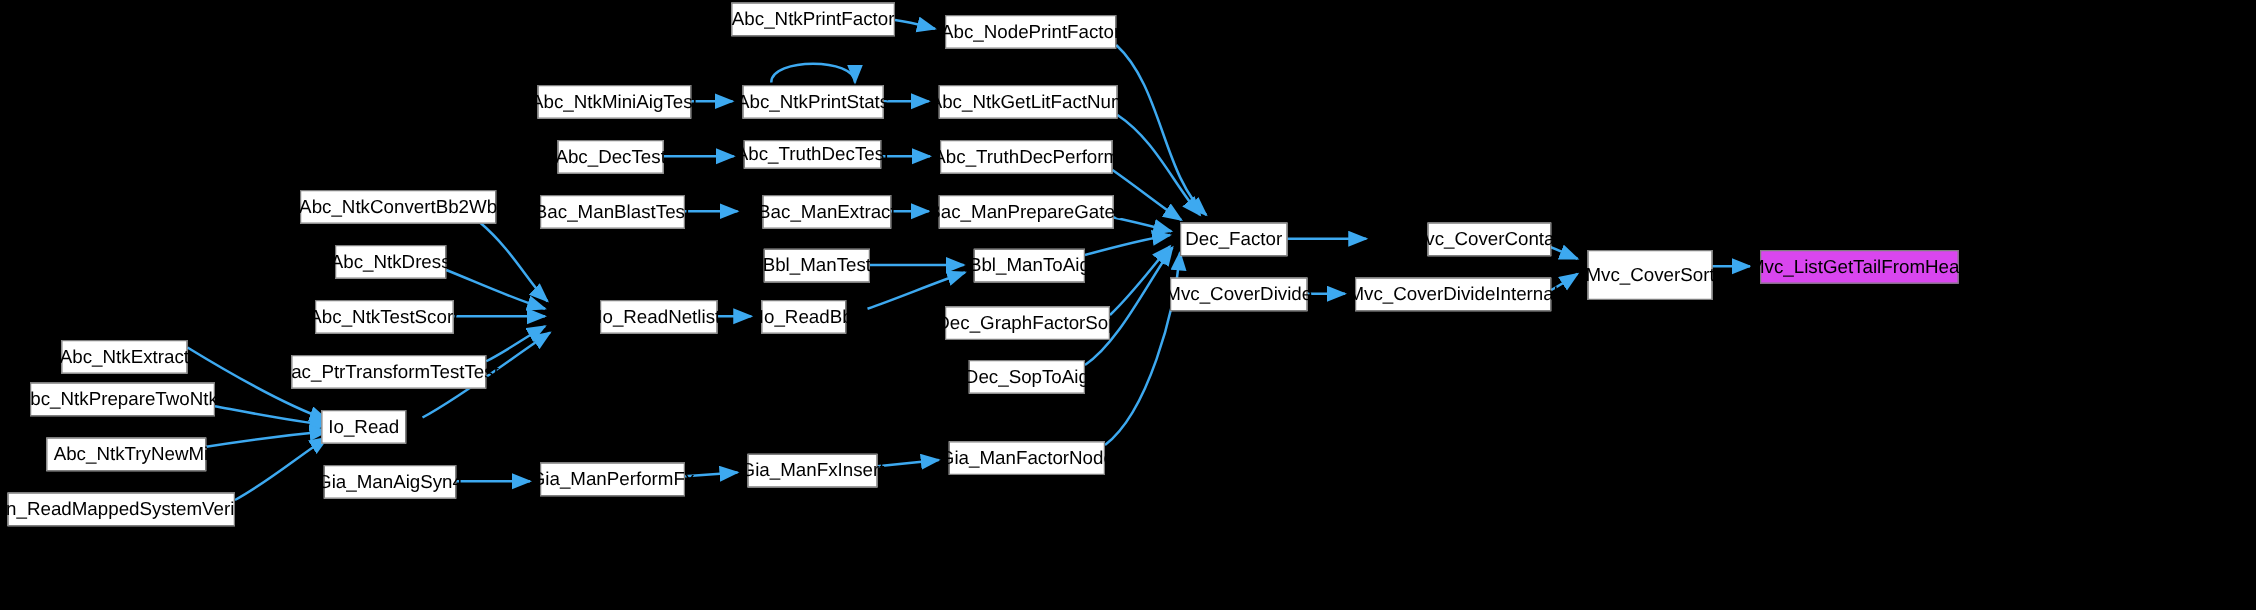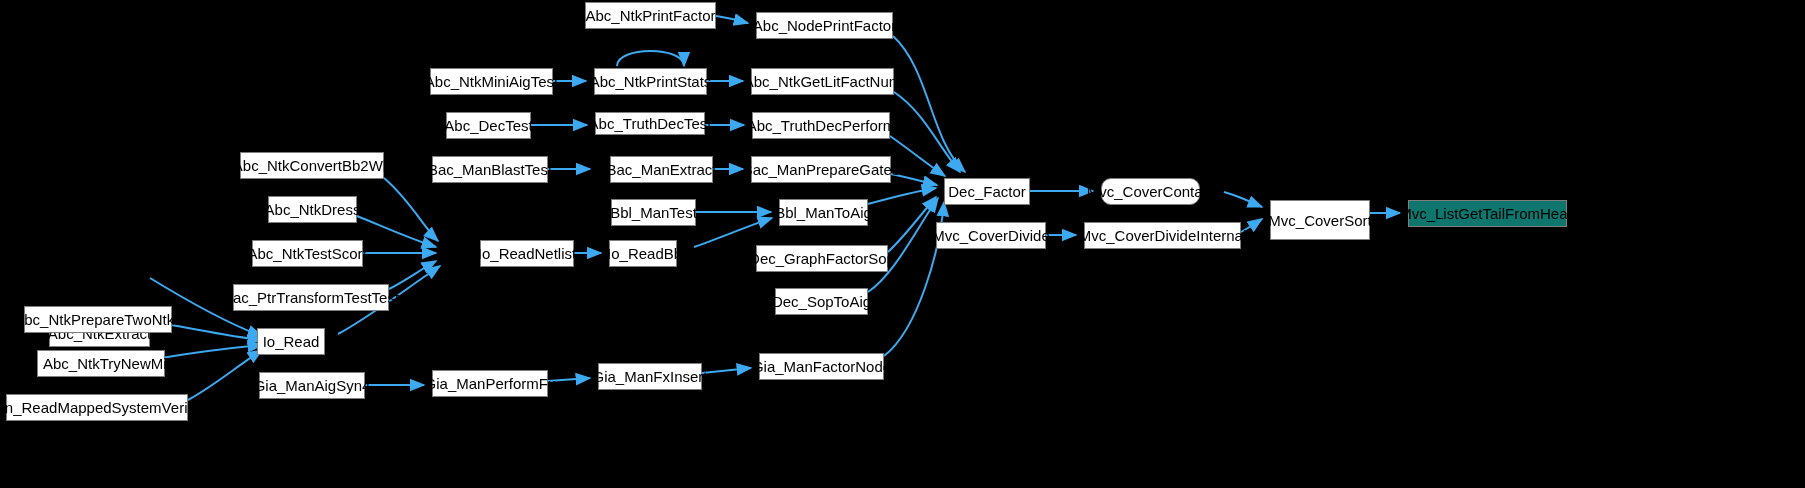--- a/index.html
+++ b/index.html
@@ -36,21 +36,21 @@
     font-size: 15px;
     line-height: 1;
     display: flex;
     align-items: center;
     justify-content: center;
     white-space: nowrap;
     letter-spacing: 0px;
     z-index: 5;
   }
   .node.highlight {
-    background: #0f766e;
+    background: #d946ef;
   }
 </style>
 </head>
 <body>
 
 <div id="graph">
   <svg id="edge-layer" width="1805" height="488" viewBox="0 0 1805 488">
     <defs>
       <marker id="arrow" markerWidth="9" markerHeight="9" refX="7.2" refY="3.2" orient="auto" markerUnits="strokeWidth">
         <path d="M0,0 L0,6.4 L8,3.2 z" fill="#3da9f0"></path>
@@ -97,38 +97,38 @@
   </svg>
   <div id="nodes-group">
       <div class="node" style="left: 585px; top: 2px; width: 131px; height: 27px;">Abc_NtkPrintFactor</div>
       <div class="node" style="left: 756px; top: 12px; width: 137px; height: 27px;">Abc_NodePrintFactor</div>
       <div class="node" style="left: 430px; top: 68px; width: 123px; height: 27px;">Abc_NtkMiniAigTest</div>
       <div class="node" style="left: 594px; top: 68px; width: 113px; height: 27px;">Abc_NtkPrintStats</div>
       <div class="node" style="left: 751px; top: 68px; width: 143px; height: 27px;">Abc_NtkGetLitFactNum</div>
       <div class="node" style="left: 446px; top: 112px; width: 85px; height: 27px;">Abc_DecTest</div>
       <div class="node" style="left: 595px; top: 112px; width: 110px; height: 23px;">Abc_TruthDecTest</div>
       <div class="node" style="left: 752px; top: 112px; width: 138px; height: 27px;">Abc_TruthDecPerform</div>
-      <div class="node" style="left: 240px; top: 152px; width: 144px; height: 27px;">Abc_NtkConvertBb2Wb</div>
+      <div class="node" style="left: 240px; top: 152px; width: 157px; height: 27px;">Abc_NtkConvertBb2Wb</div>
       <div class="node" style="left: 432px; top: 156px; width: 116px; height: 27px;">Bac_ManBlastTest</div>
       <div class="node" style="left: 598px; top: 156px; width: 103px; height: 27px; margin-left: 12px;">Bac_ManExtract</div>
       <div class="node" style="left: 751px; top: 156px; width: 140px; height: 27px;">Bac_ManPrepareGates</div>
       <div class="node" style="left: 944px; top: 178px; width: 86px; height: 27px;">Dec_Factor</div>
-      <div class="node" style="left: 1101px; top: 178px; width: 99px; height: 27px; border-radius: 10px;">Mvc_CoverContain</div>
+      <div class="node" style="left: 1142px; top: 178px; width: 99px; height: 27px;">Mvc_CoverContain</div>
       <div class="node" style="left: 1270px; top: 200px; width: 100px; height: 40px;">Mvc_CoverSort</div>
       <div class="node highlight" style="left: 1408px; top: 200px; width: 159px; height: 27px;">Mvc_ListGetTailFromHead</div>
       <div class="node" style="left: 268px; top: 196px; width: 89px; height: 27px;">Abc_NtkDress</div>
       <div class="node" style="left: 611px; top: 199px; width: 85px; height: 27px;">Bbl_ManTest</div>
       <div class="node" style="left: 779px; top: 199px; width: 89px; height: 27px;">Bbl_ManToAig</div>
       <div class="node" style="left: 936px; top: 222px; width: 110px; height: 27px;">Mvc_CoverDivide</div>
       <div class="node" style="left: 1084px; top: 222px; width: 157px; height: 27px;">Mvc_CoverDivideInternal</div>
       <div class="node" style="left: 252px; top: 240px; width: 111px; height: 27px;">Abc_NtkTestScorr</div>
       <div class="node" style="left: 444px; top: 240px; width: 94px; height: 27px; margin-left: 36px;">Io_ReadNetlist</div>
       <div class="node" style="left: 609px; top: 240px; width: 68px; height: 27px; padding-left: 14px;">Io_ReadBblif</div>
       <div class="node" style="left: 756px; top: 245px; width: 132px; height: 27px;">Dec_GraphFactorSop</div>
-      <div class="node" style="left: 49px; top: 272px; width: 101px; height: 27px; margin-top: 48px;">Abc_NtkExtract</div>
+      <div class="node" style="left: 49px; top: 272px; width: 101px; height: 27px;">Abc_NtkExtract</div>
       <div class="node" style="left: 233px; top: 284px; width: 156px; height: 27px;">Bac_PtrTransformTestTest</div>
       <div class="node" style="left: 775px; top: 288px; width: 93px; height: 27px; text-align: right;">Dec_SopToAig</div>
       <div class="node" style="left: 24px; top: 306px; width: 148px; height: 27px;">Abc_NtkPrepareTwoNtks</div>
       <div class="node" style="left: 257px; top: 328px; width: 68px; height: 27px;">Io_Read</div>
       <div class="node" style="left: 37px; top: 350px; width: 128px; height: 27px; padding-left: 25px;">Abc_NtkTryNewMiter</div>
       <div class="node" style="left: 259px; top: 372px; width: 106px; height: 27px;">Gia_ManAigSyn4</div>
       <div class="node" style="left: 432px; top: 370px; width: 116px; height: 27px;">Gia_ManPerformFx</div>
       <div class="node" style="left: 598px; top: 363px; width: 104px; height: 27px;">Gia_ManFxInsert</div>
       <div class="node" style="left: 759px; top: 353px; width: 125px; height: 27px;">Gia_ManFactorNode</div>
       <div class="node" style="left: 6px; top: 394px; width: 182px; height: 27px;">WIn_ReadMappedSystemVerilog</div>

